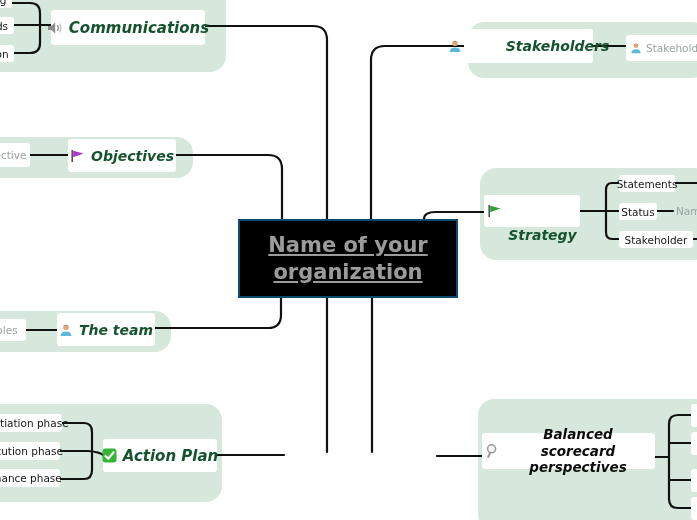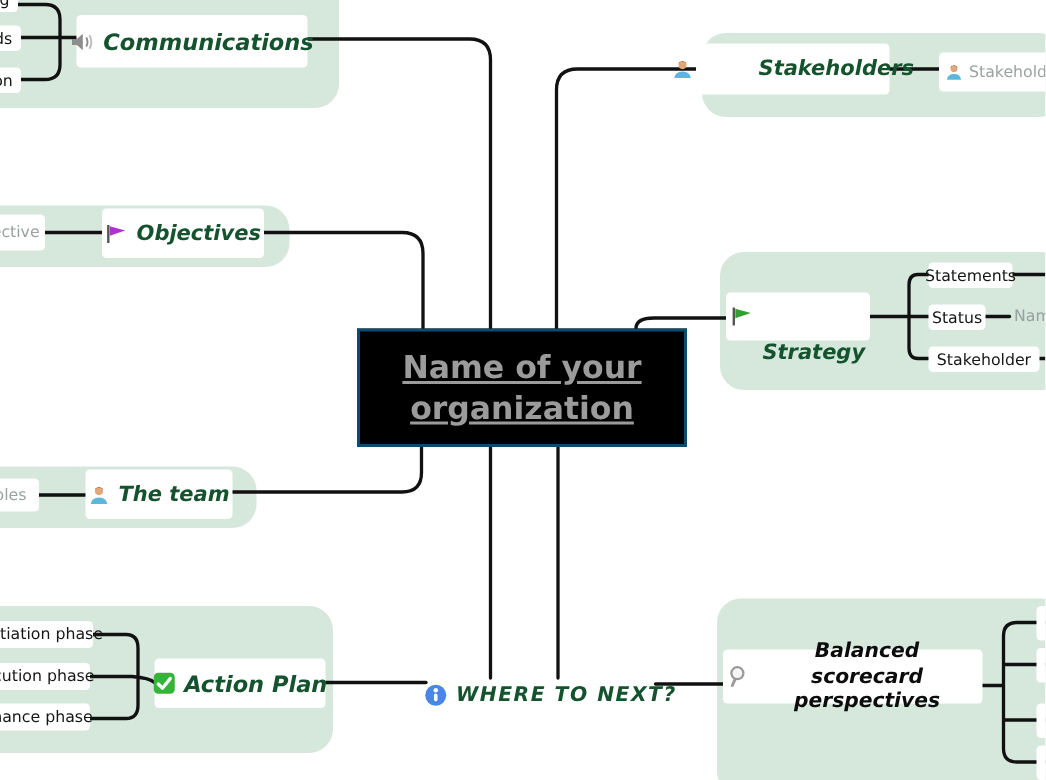--- a/index.html
+++ b/index.html
@@ -164,30 +164,20 @@
   <div class="node" style="left:-6px;top:414px;width:68px;height:18px;">
     <span class="small-label">Initiation phase</span>
   </div>
   <div class="node" style="left:-14px;top:442px;width:74px;height:18px;">
     <span class="small-label">xecution phase</span>
   </div>
   <div class="node" style="left:-14px;top:469px;width:74px;height:18px;">
     <span class="small-label">tenance phase</span>
   </div>
 
-  <div id="where-next" style="left:283px;top:452px;height:22px;">
-    <span class="icon">
-      <svg width="15" height="15" viewBox="0 0 15 15">
-        <circle cx="7.5" cy="7.5" r="7" fill="#4a86e8"></circle>
-        <circle cx="7.5" cy="4.1" r="1.5" fill="#fff"></circle>
-        <rect x="6.3" y="6.4" width="2.4" height="5.2" rx="1.2" fill="#fff"></rect>
-      </svg>
-    </span>
-    <span class="branch-label">WHERE TO NEXT?</span>
-  </div>
 
   <div class="node" style="left:482px;top:433px;width:173px;height:36px;gap:4px;">
     <span class="icon">
       <svg width="15" height="16" viewBox="0 0 15 16">
         <line x1="5.2" y1="9.5" x2="3.2" y2="14" stroke="#9a9a9a" stroke-width="2" stroke-linecap="round"></line>
         <circle cx="6.6" cy="5.8" r="4" fill="#f5f5f5" stroke="#9a9a9a" stroke-width="1.5"></circle>
       </svg>
     </span>
     <span class="balanced-label">Balanced scorecard perspectives</span>
   </div>

